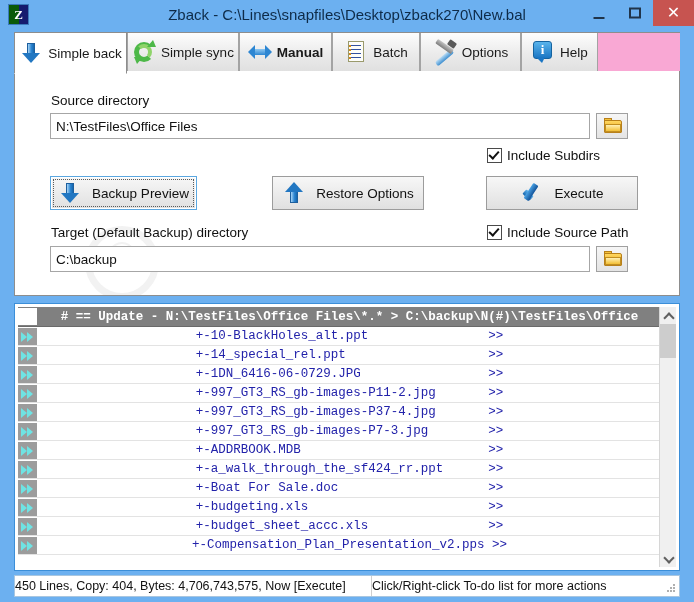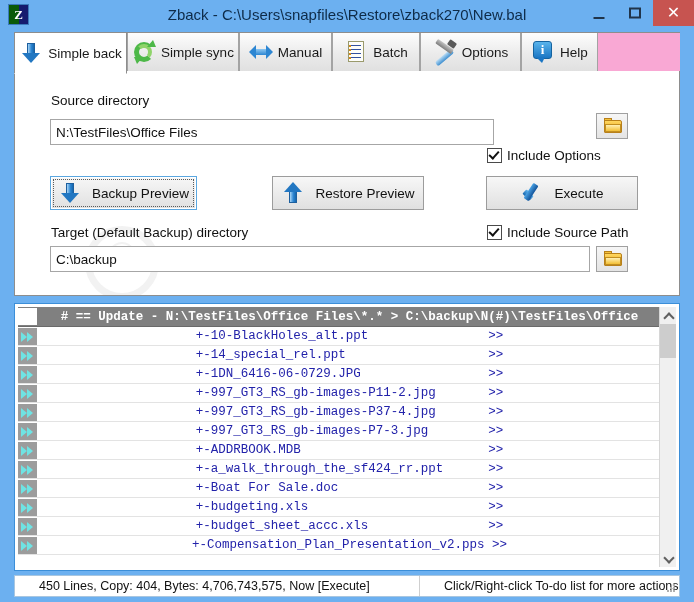--- a/index.html
+++ b/index.html
@@ -495,21 +495,21 @@
     border: 1px solid #a8c6e0;
     background: #ffffff;
     display: flex;
     align-items: center;
     font-size: 12.5px;
     color: #111111;
   }
   .sb-cell {
     height: 100%;
     display: flex; align-items: center;
-    padding: 0 24px;
+    padding: 0 0;
     white-space: nowrap;
     overflow: hidden;
   }
   .sb-cell.first { width: 356px; flex: 0 0 356px; border-right: 1px solid #cfcfcf; }
   .sb-cell.second { flex: 1 1 auto; }
   .sb-grip {
     position: absolute;
     right: 3px; bottom: 3px;
     width: 10px; height: 10px;
   }
@@ -520,21 +520,21 @@
 </head>
 <body>
 
 <div id="app">
 
   <div class="titlebar">
     <div class="app-icon">
       <div class="half"></div>
       <div class="glyph">Z</div>
     </div>
-    <div class="title-text">Zback - C:\Users\snapfiles\Restore\zback270\New.bal</div>
+    <div class="title-text">Zback - C:\Lines\snapfiles\Desktop\zback270\New.bal</div>
     <div class="wbtn" id="btn-min">
       <span class="mark"></span>
     </div>
     <div class="wbtn" id="btn-max">
       <span class="mark"></span>
     </div>
     <div class="wbtn" id="btn-close">
       <span class="mark">✕</span>
     </div>
   </div>
@@ -552,21 +552,21 @@
     <div class="tab" style="left:113px; width:112px;">
       <span class="tab-icon ic-sync">
         <span class="ring"></span>
           <span class="ring2"></span>
           <span class="t1"></span>
           <span class="t2"></span>
       </span>
       <span>Simple sync</span>
     </div>
 
-    <div class="tab" style="left:225px; width:93px;">
+    <div class="tab" style="left:225px; width:93px;font-weight:bold;">
       <span class="tab-icon ic-lr">
         <span class="bar"></span>
           <span class="lh"></span>
           <span class="rh"></span>
       </span>
       <span>Manual</span>
     </div>
 
     <div class="tab" style="left:318px; width:88px;">
       <span class="tab-icon ic-doc">
@@ -600,49 +600,49 @@
       </span>
       <span>Help</span>
     </div>
   </div>
 
   <div class="panel">
 
     <div class="watermark">©</div>
 
     <div class="flabel" style="left:36px; top:22px;">Source directory</div>
-    <input class="ftext" style="left: 35px; top: 48px; width: 444px;" type="text" value="N:\TestFiles\Office Files">
+    <input class="ftext" style="left: 35px; top: 42px; width: 540px;" type="text" value="N:\TestFiles\Office Files">
     <div class="folder-btn" style="left:581px; top:42px;">
       <span class="folder-glyph">
         <span class="tabtop"></span>
           <span class="back"></span>
           <span class="front"></span>
       </span>
     </div>
 
     <div class="chkwrap" style="left:472px; top:77px;">
       <span class="chkbox on"></span>
-      <span>Include Options</span>
+      <span>Include Subdirs</span>
     </div>
 
     <div class="abtn focused" style="left:35px; top:105px; width:147px;">
       <span class="focusring"></span>
       <span class="btn-icon ic-arrow-down">
         <span class="shaft"></span>
           <span class="head"></span>
       </span>
       <span>Backup Preview</span>
     </div>
 
     <div class="abtn" style="left:257px; width:152px; top:105px;">
       <span class="btn-icon ic-arrow-up">
         <span class="shaft"></span>
           <span class="head"></span>
       </span>
-      <span>Restore Preview</span>
+      <span>Restore Options</span>
     </div>
 
     <div class="abtn" style="left:471px; width:152px; top:105px;">
       <span class="btn-icon ic-check">
         <span class="c1"></span>
           <span class="c2"></span>
       </span>
       <span>Execute</span>
     </div>
 

